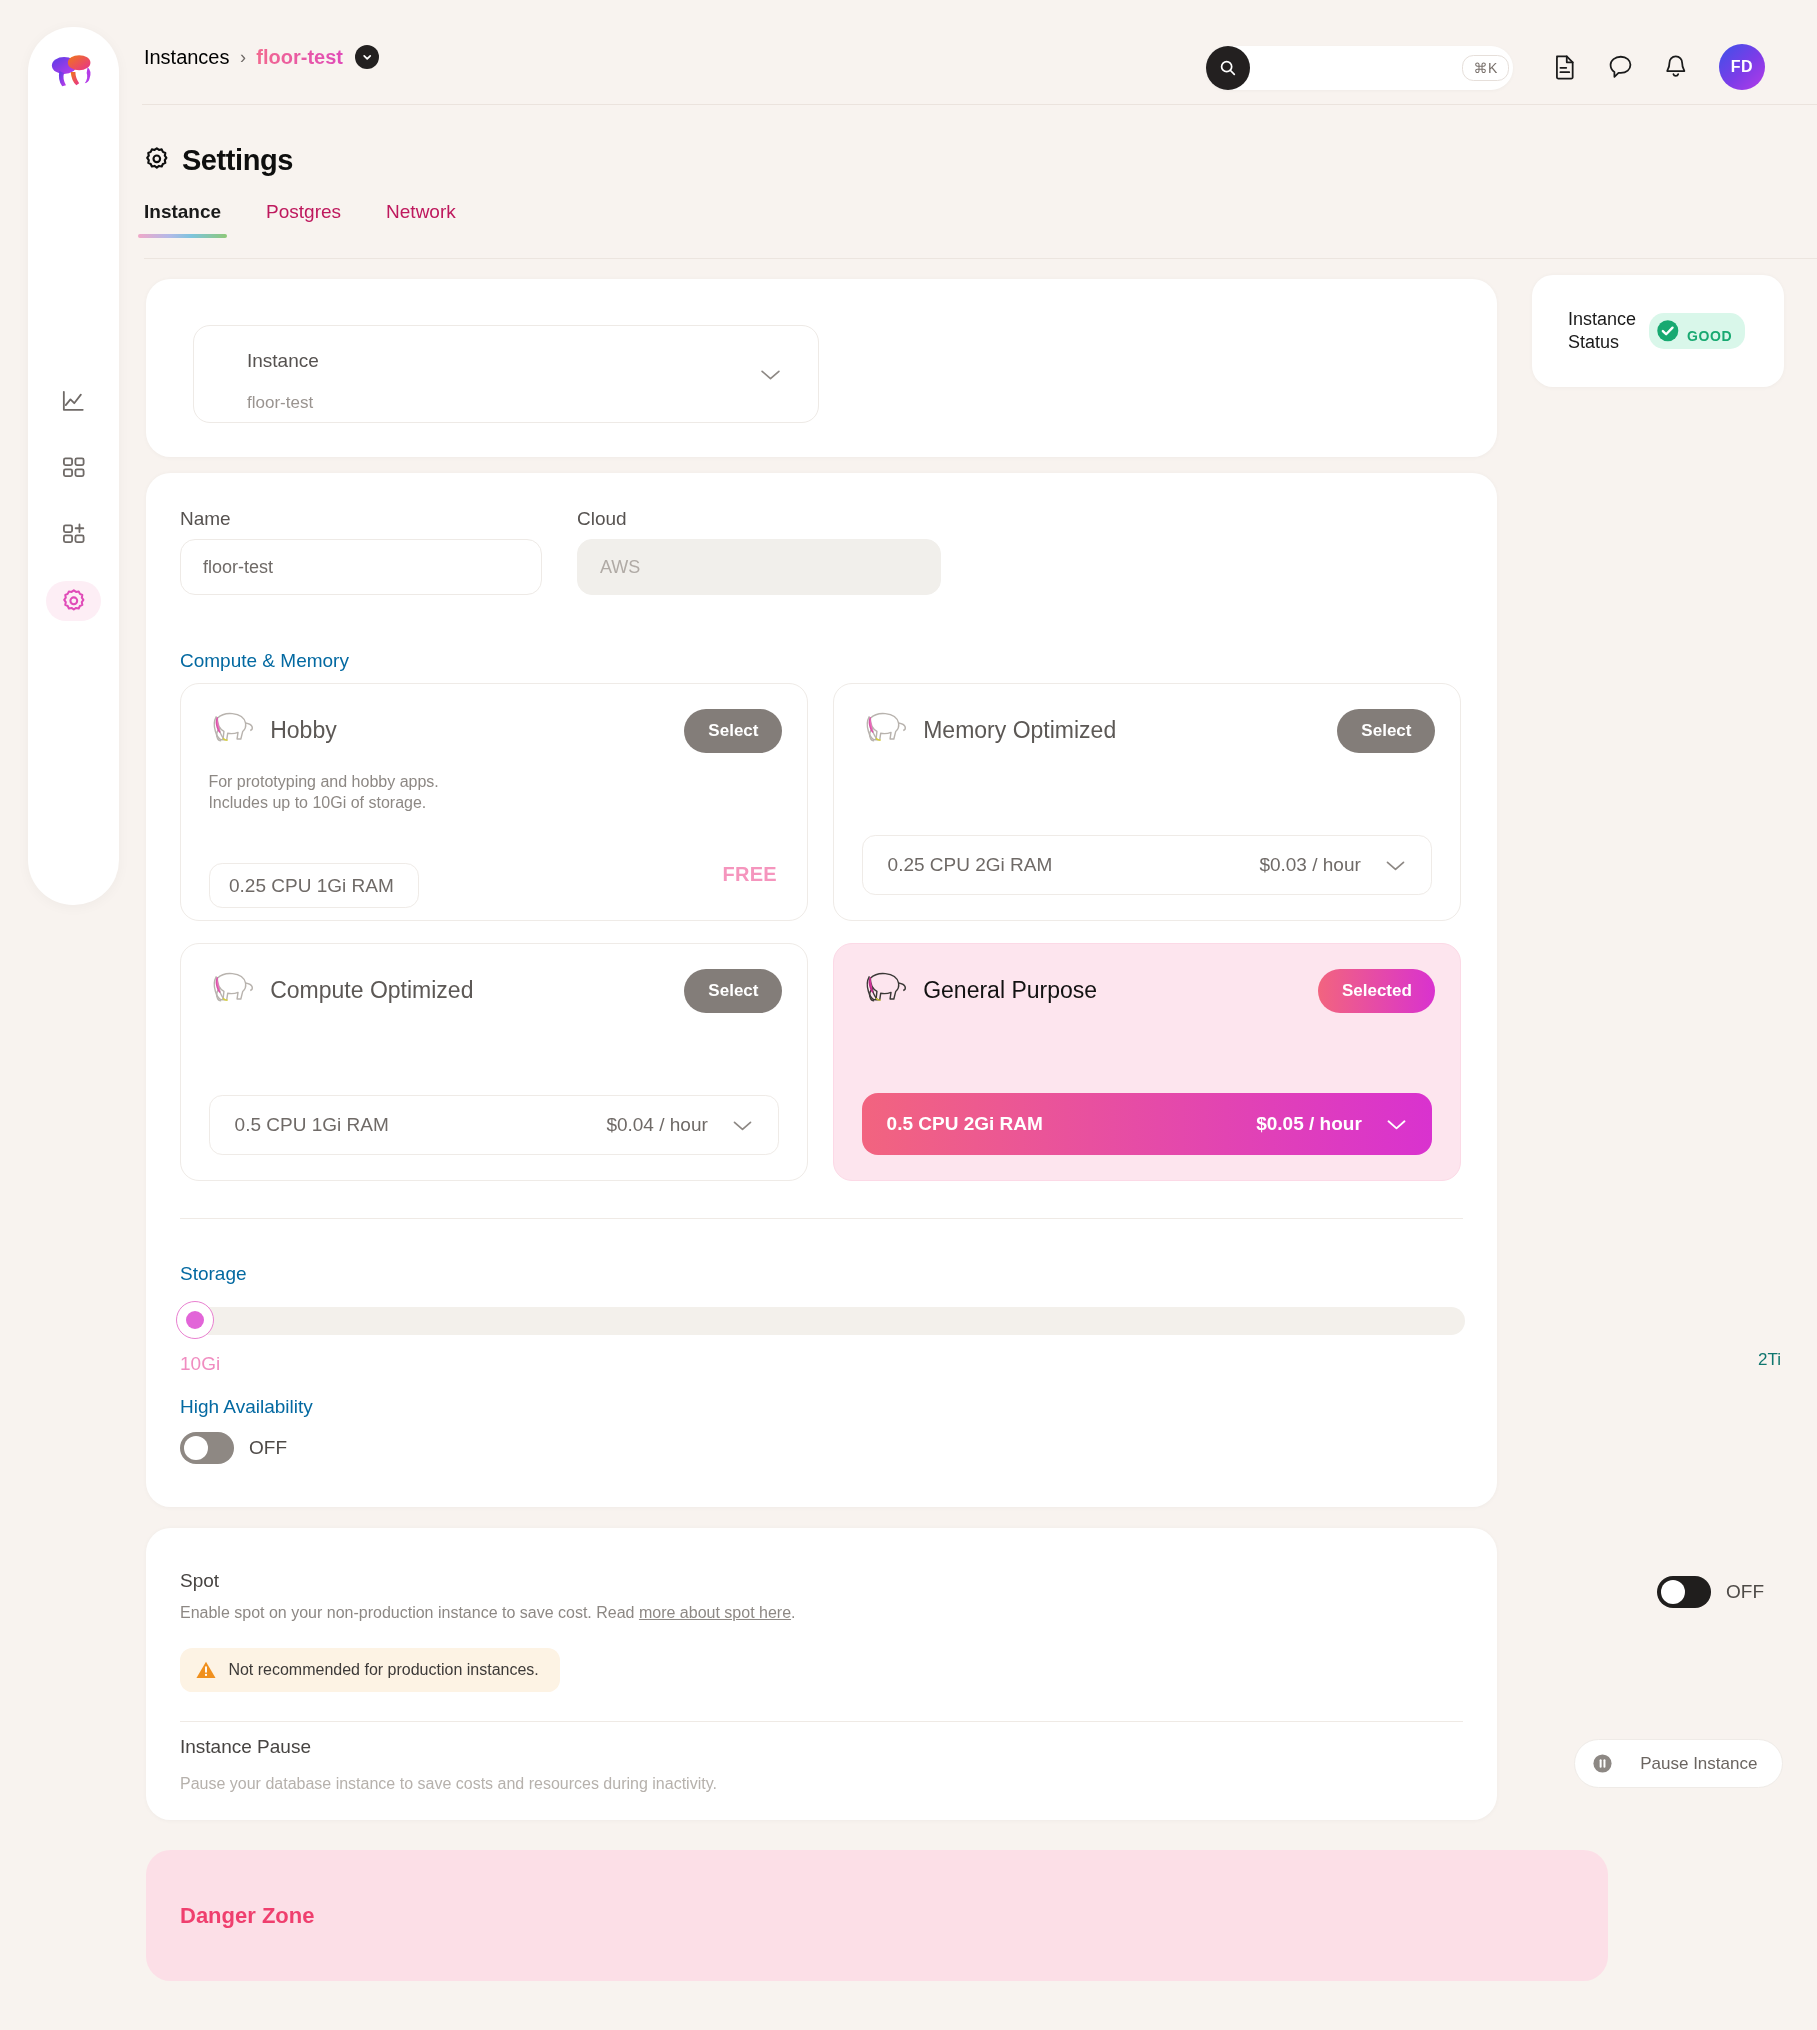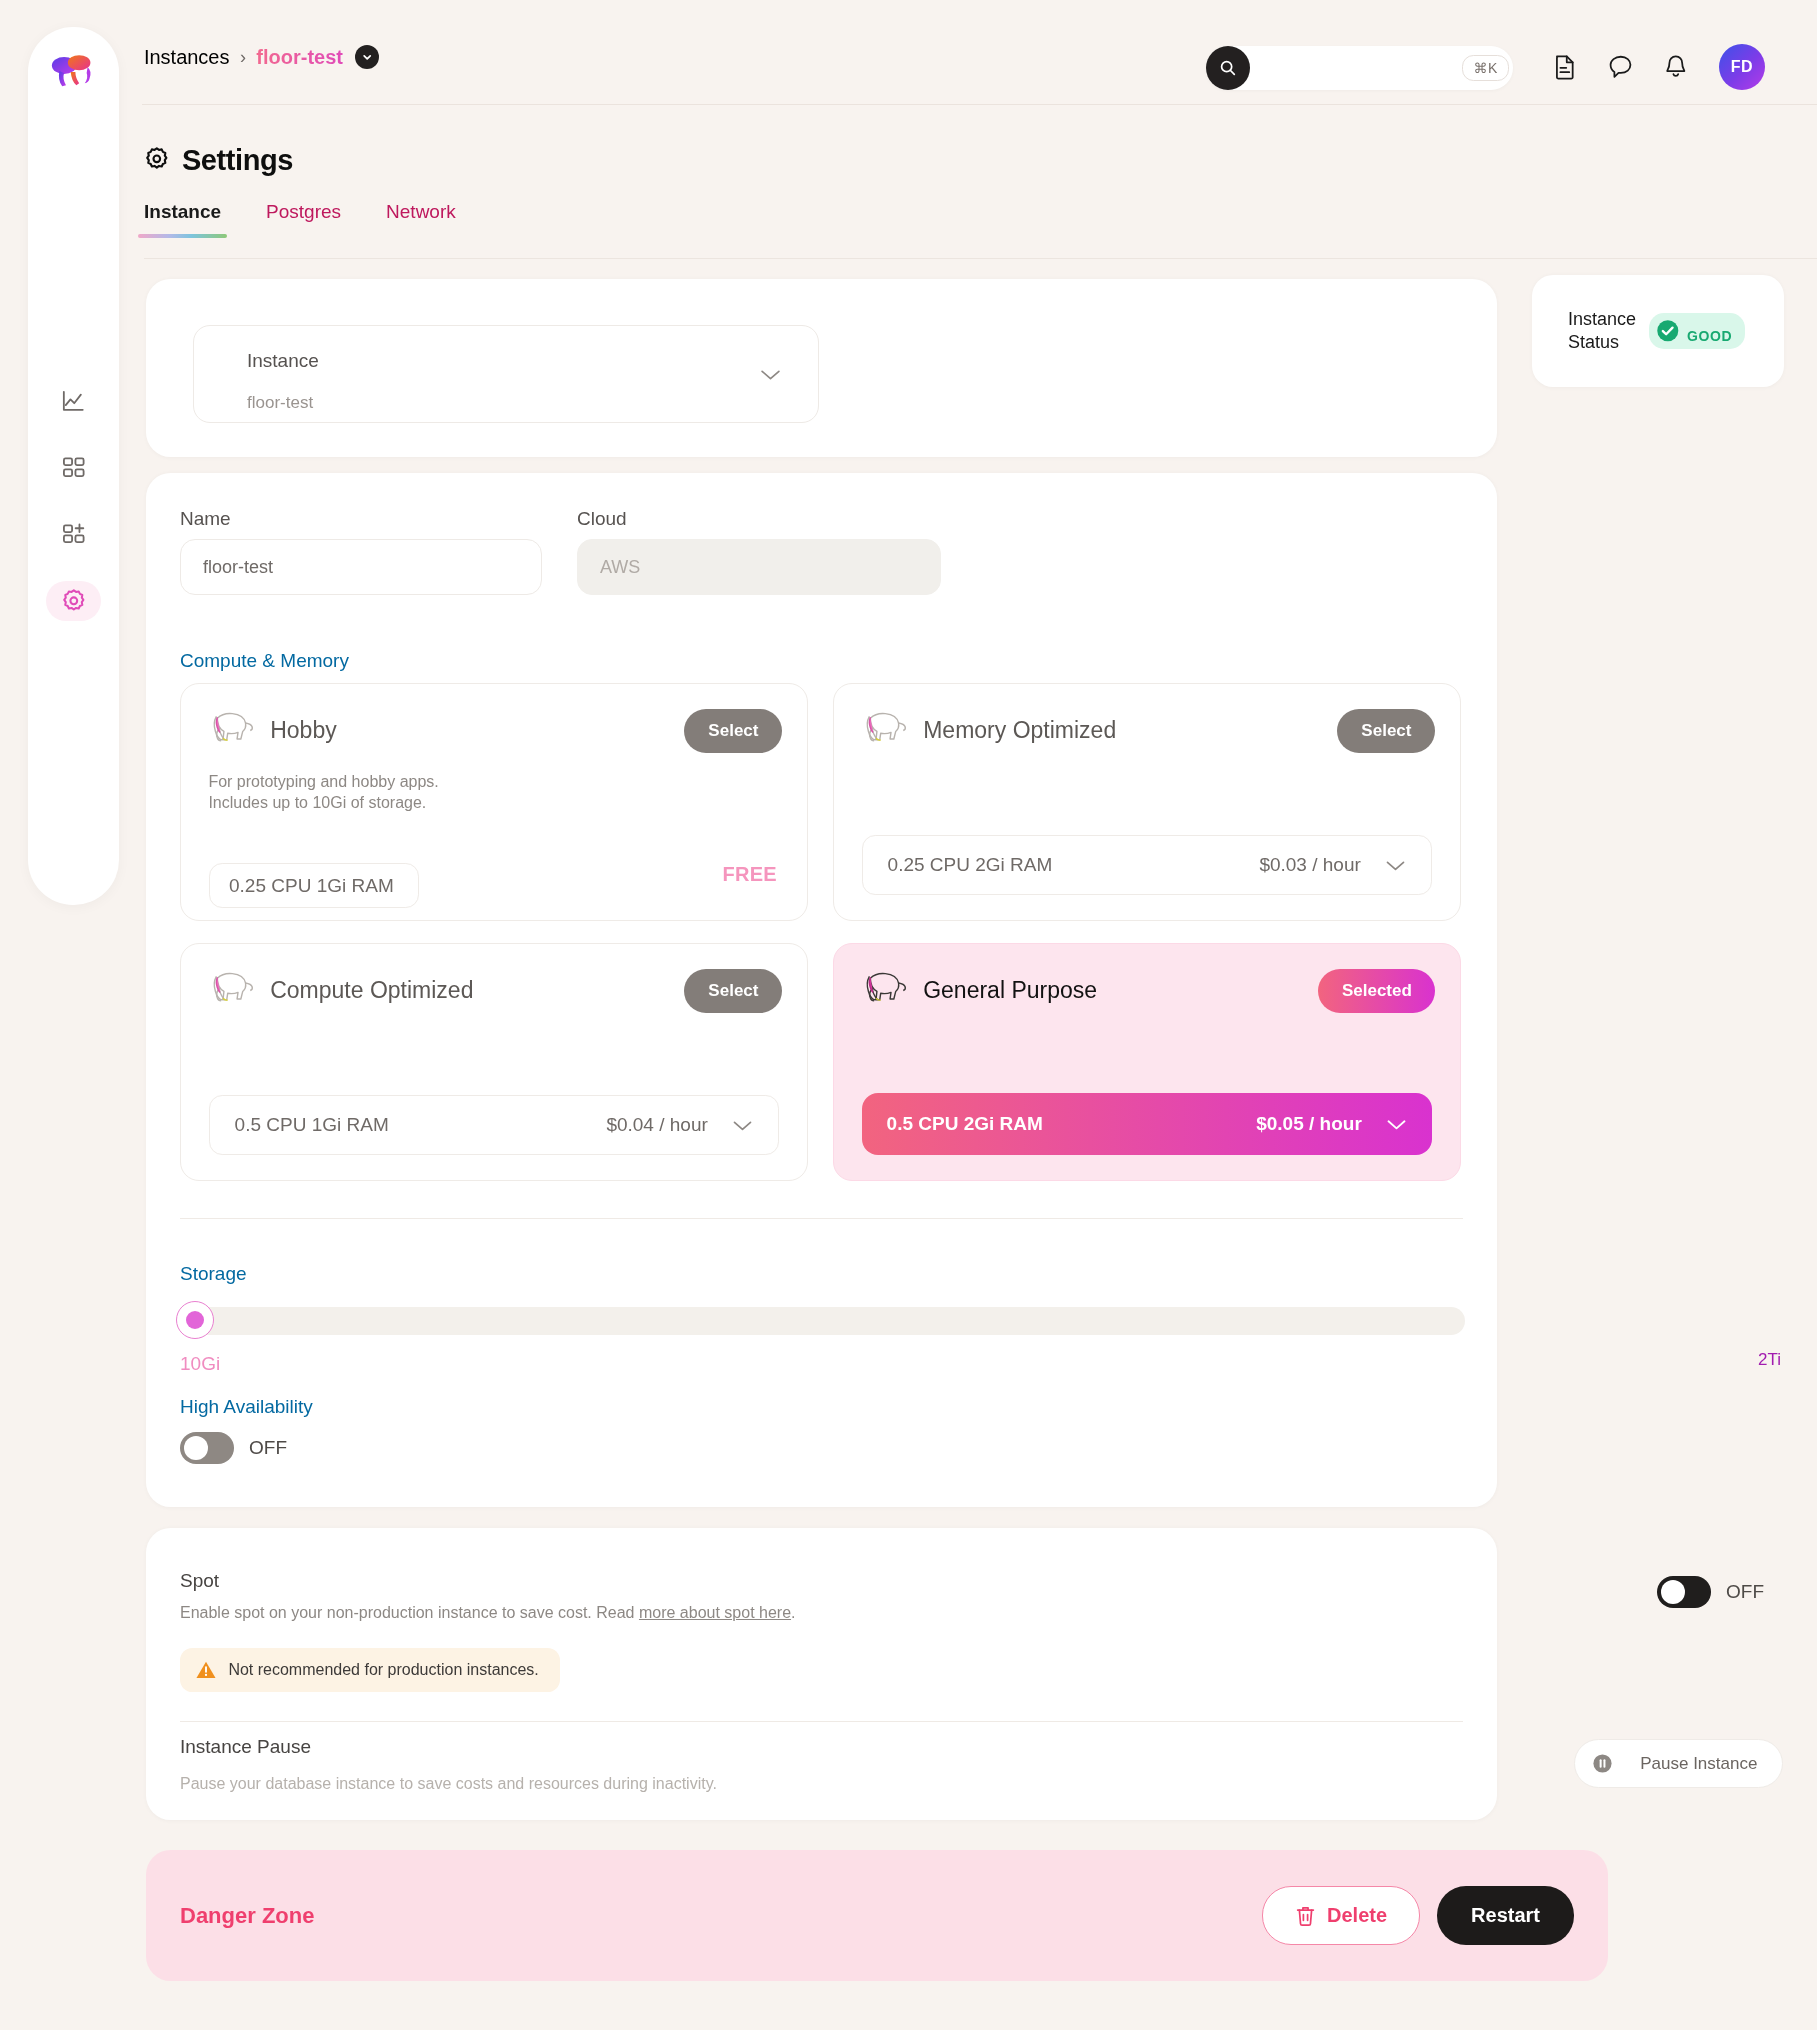--- a/index.html
+++ b/index.html
@@ -358,21 +358,21 @@
     content: ""; width: 18px; height: 18px;
     border-radius: 50%;
     background: #e265d8;
   }
   .slider-min {
     position: absolute; left: 180px; top: 1353px;
     font-size: 19px; color: #f08cc0;
   }
   .slider-max {
     position: absolute; right: 36px; top: 1350px;
-    font-size: 17px; color: #a21caf;
+    font-size: 17px; color: #0f766e;
   }
 
   
   .toggle {
     width: 54px; height: 32px;
     border-radius: 16px;
     position: relative;
     cursor: pointer;
     flex-shrink: 0;
   }
@@ -773,28 +773,14 @@
       <circle cx="11" cy="11" r="9.5" fill="#8d8884"></circle>
       <rect x="8" y="6.6" width="2.1" height="8.8" rx="1" fill="#fff"></rect>
       <rect x="12" y="6.6" width="2.1" height="8.8" rx="1" fill="#fff"></rect>
     </svg>
   </span>
   <span>Pause Instance</span>
 </button>
 
 <div class="danger">
   <div class="danger-title">Danger Zone</div>
-  <div class="danger-actions">
-    <button class="btn-delete">
-      <span style="display:flex">
-        <svg width="21" height="22" viewBox="0 0 22 23" fill="none" stroke="#ef3f6e" stroke-width="1.8" stroke-linecap="round" stroke-linejoin="round">
-          <path d="M2.8 5.3 h16.4"></path>
-          <path d="M8.3 5.3 V2.9 h5.4 v2.4"></path>
-          <path d="M4.6 5.3 l1.2 14.3 a1.6 1.6 0 0 0 1.6 1.5 h7.2 a1.6 1.6 0 0 0 1.6 -1.5 l1.2 -14.3"></path>
-          <path d="M8.8 10 v6 M13.2 10 v6"></path>
-        </svg>
-      </span>
-      <span>Delete</span>
-    </button>
-    <button class="btn-restart">Restart</button>
-  </div>
 </div>
 
 
 </body></html>

